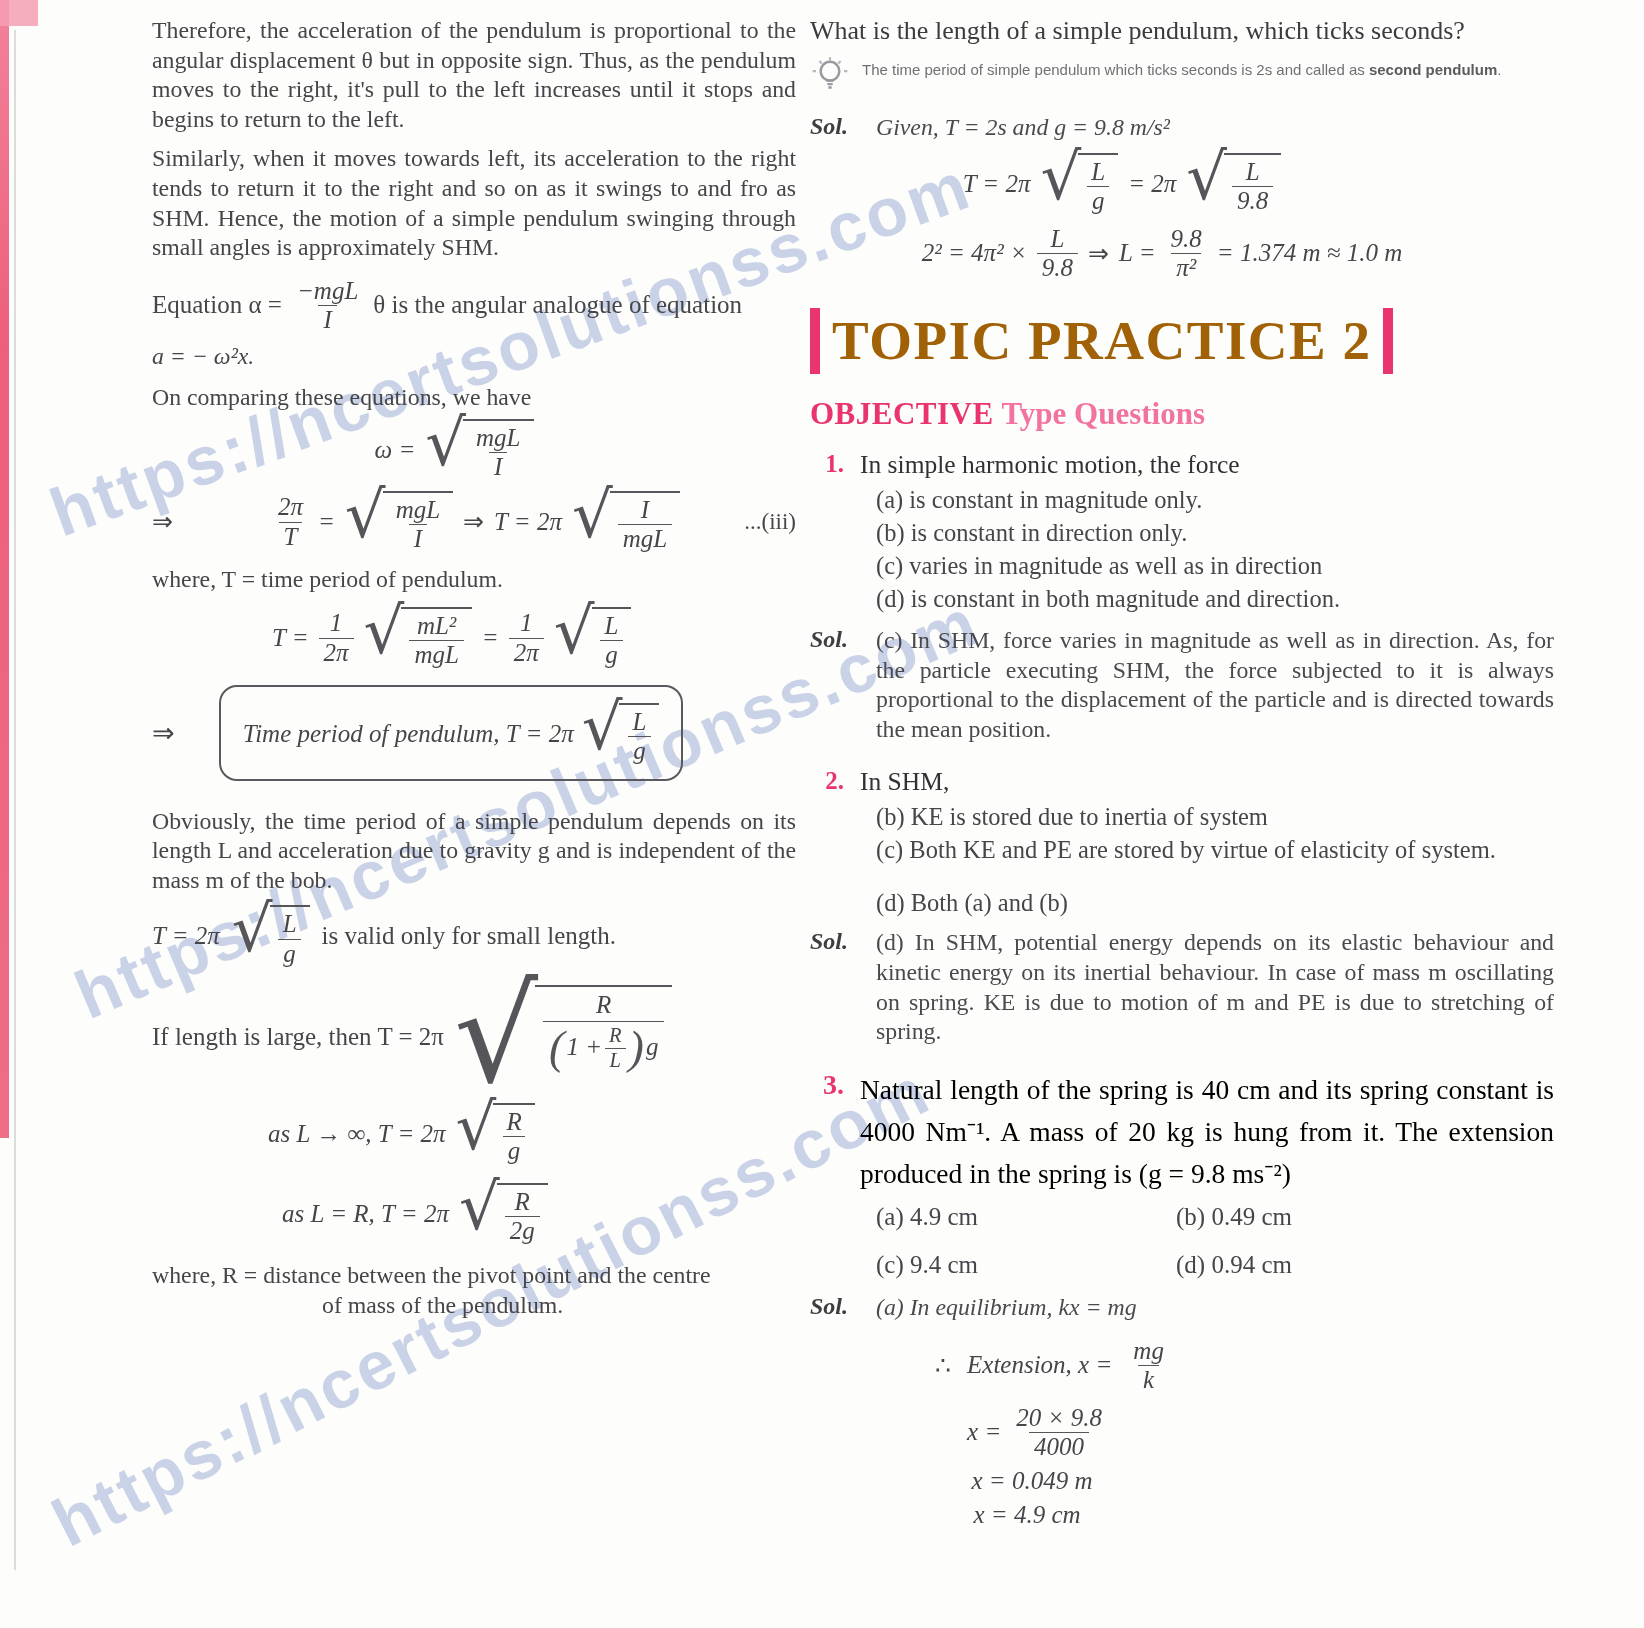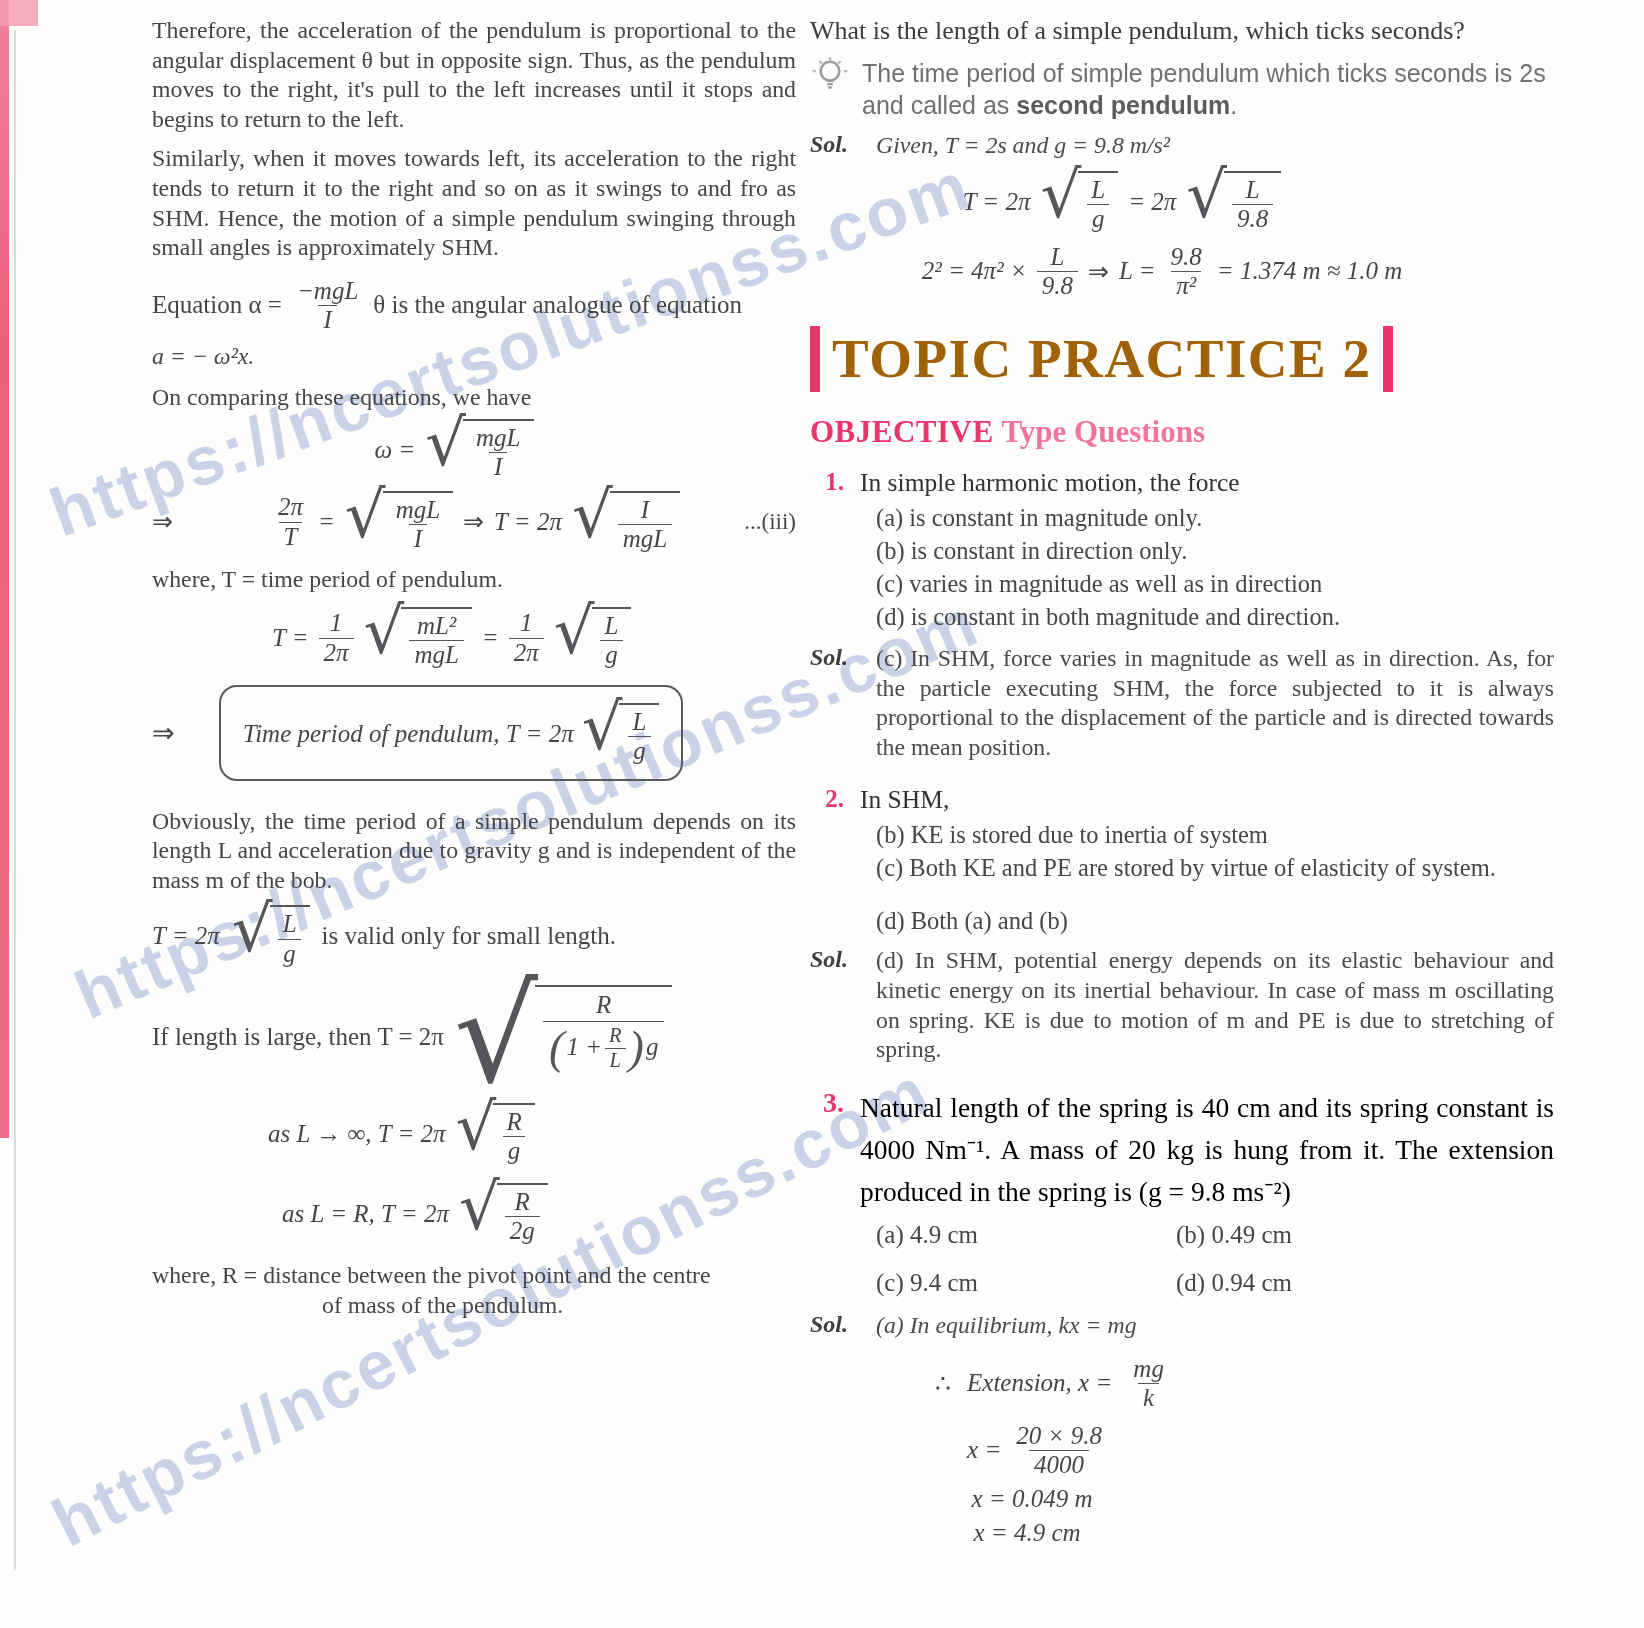--- a/index.html
+++ b/index.html
@@ -46,21 +46,21 @@
   .tagright{margin-left:auto;font-size:23px;}
 
   .resultbox{border:2.2px solid #5a5a5e;border-radius:18px;padding:16px 22px 14px;display:inline-flex;align-items:center;gap:8px;font-size:25px;}
 
   
   .kickrow{display:flex;gap:14px;align-items:baseline;margin-bottom:6px;}
   .kicker{color:#f0427e;font-weight:700;font-size:27px;letter-spacing:.5px;}
   .extitle{color:#2f2f33;font-weight:700;font-size:26px;font-family:"Liberation Sans",sans-serif;}
   .exquestion{font-size:26px;line-height:33px;color:#3c3c40;text-align:justify;margin-bottom:10px;}
   .tiprow{display:flex;gap:12px;align-items:flex-start;margin:4px 0 10px;}
-  .tiptext{font-family:"Liberation Sans",sans-serif;font-size:25px;line-height:32px;color:#707074;}
+  .tiptext{font-family:"Liberation Sans",sans-serif;font-size:15px;line-height:25px;color:#707074;}
   .tiptext b{color:#5c5c60;}
   .solrow{display:flex;gap:14px;margin:2px 0 6px;}
   .sollab{font-weight:700;font-style:italic;font-size:24px;min-width:52px;color:#3e3e42;}
   .soltext{font-size:23.8px;line-height:29.8px;text-align:justify;color:#4a4a4e;}
   .topic{display:flex;align-items:center;margin:26px 0 22px;}
   .topicbar{width:10px;height:66px;background:#e9346e;}
   .topictext{font-weight:700;font-size:55px;color:#a16207;letter-spacing:1.5px;margin:0 12px;font-stretch:condensed;}
   .objhead{margin:4px 0 18px;font-size:31px;}
   .objstrong{color:#e9346e;font-weight:700;letter-spacing:.5px;}
   .objrest{color:#f2739f;font-weight:700;}

